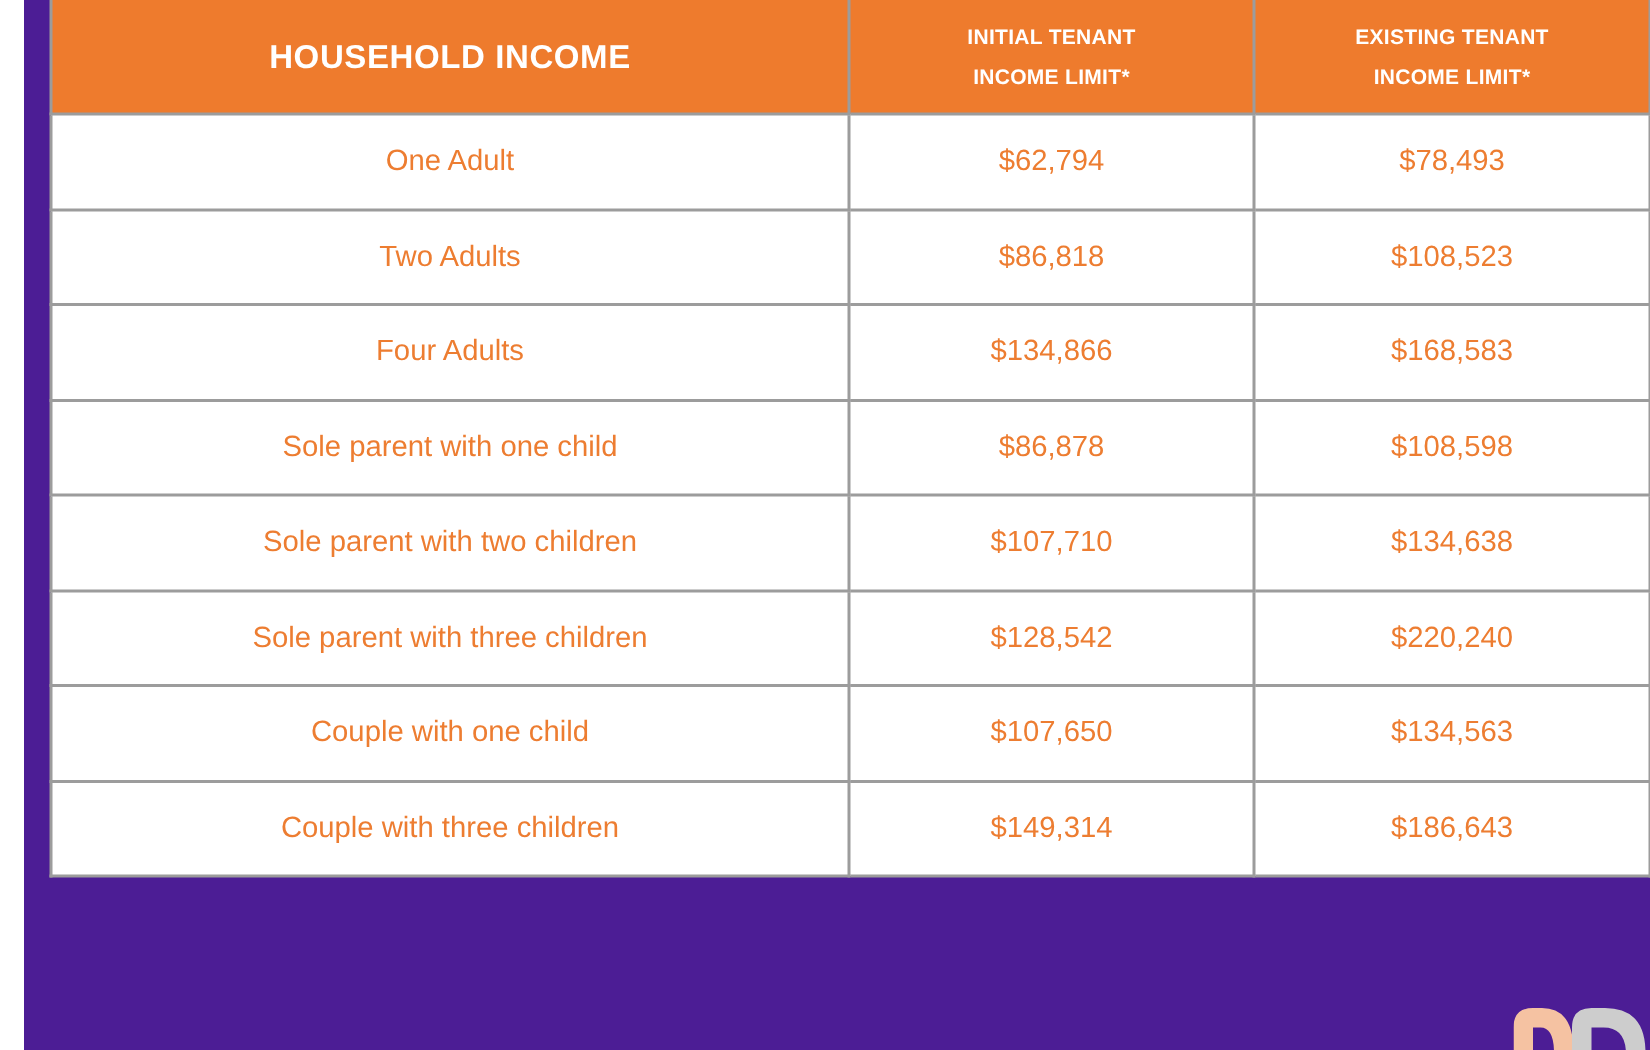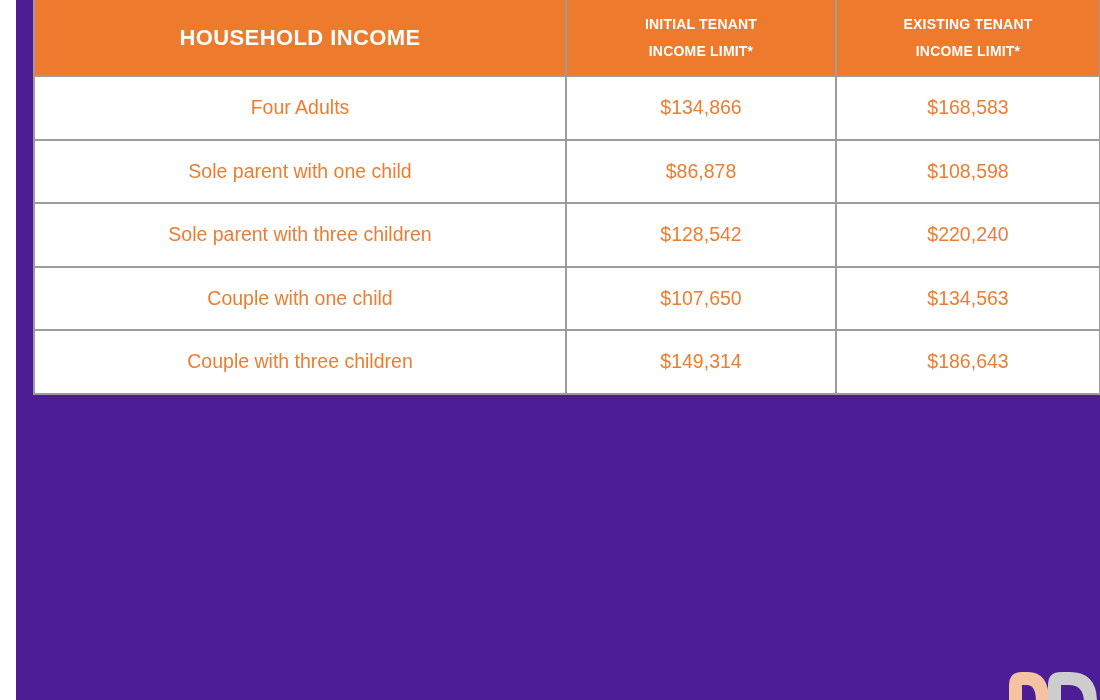--- a/index.html
+++ b/index.html
@@ -90,28 +90,43 @@
       <tr>
         <th class="main-header">HOUSEHOLD INCOME</th>
         <th class="sub-header">INITIAL TENANT
 INCOME LIMIT*</th>
         <th class="sub-header">EXISTING TENANT
 INCOME LIMIT*</th>
       </tr>
     </thead>
     <tbody>
       <tr>
+        <td><span>One Adult</span></td>
+        <td><span>$62,794</span></td>
+        <td><span>$78,493</span></td>
+      </tr>
+      <tr>
+        <td><span>Two Adults</span></td>
+        <td><span>$86,818</span></td>
+        <td><span>$108,523</span></td>
+      </tr>
+      <tr>
         <td><span>Four Adults</span></td>
         <td><span>$134,866</span></td>
         <td><span>$168,583</span></td>
       </tr>
       <tr>
         <td><span>Sole parent with one child</span></td>
         <td><span>$86,878</span></td>
         <td><span>$108,598</span></td>
+      </tr>
+      <tr>
+        <td><span>Sole parent with two children</span></td>
+        <td><span>$107,710</span></td>
+        <td><span>$134,638</span></td>
       </tr>
       <tr>
         <td><span>Sole parent with three children</span></td>
         <td><span>$128,542</span></td>
         <td><span>$220,240</span></td>
       </tr>
       <tr>
         <td><span>Couple with one child</span></td>
         <td><span>$107,650</span></td>
         <td><span>$134,563</span></td>

